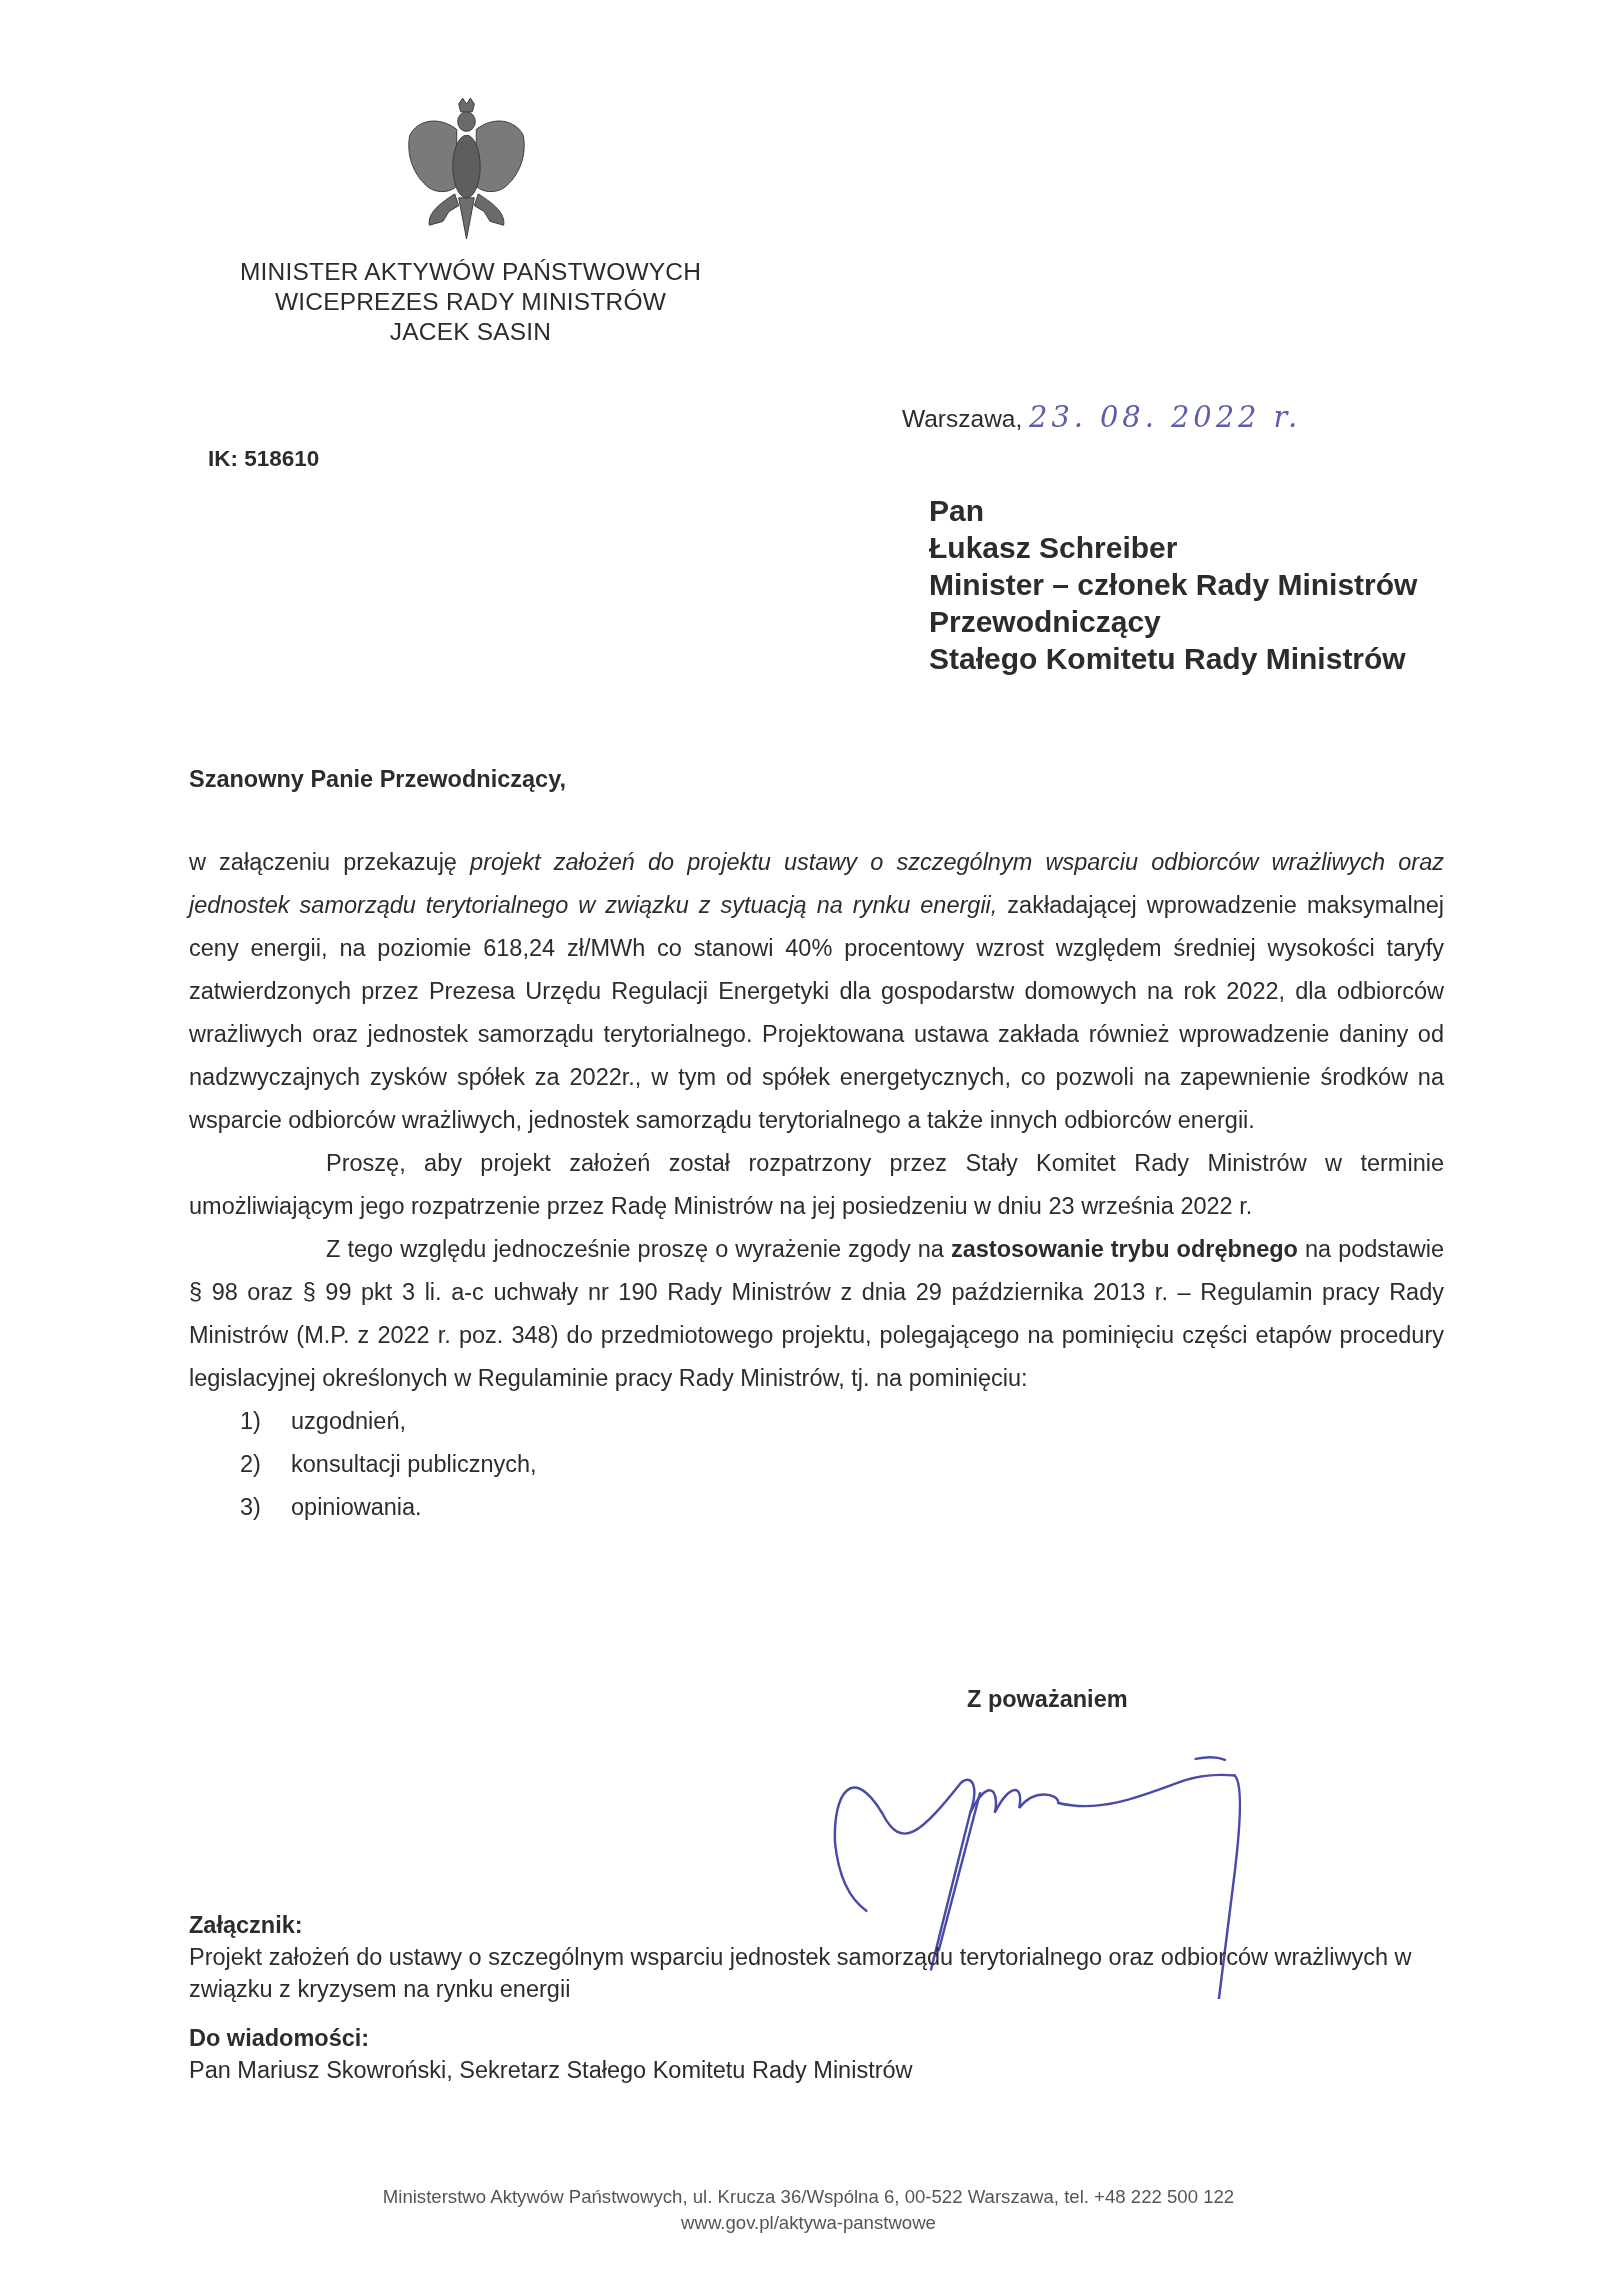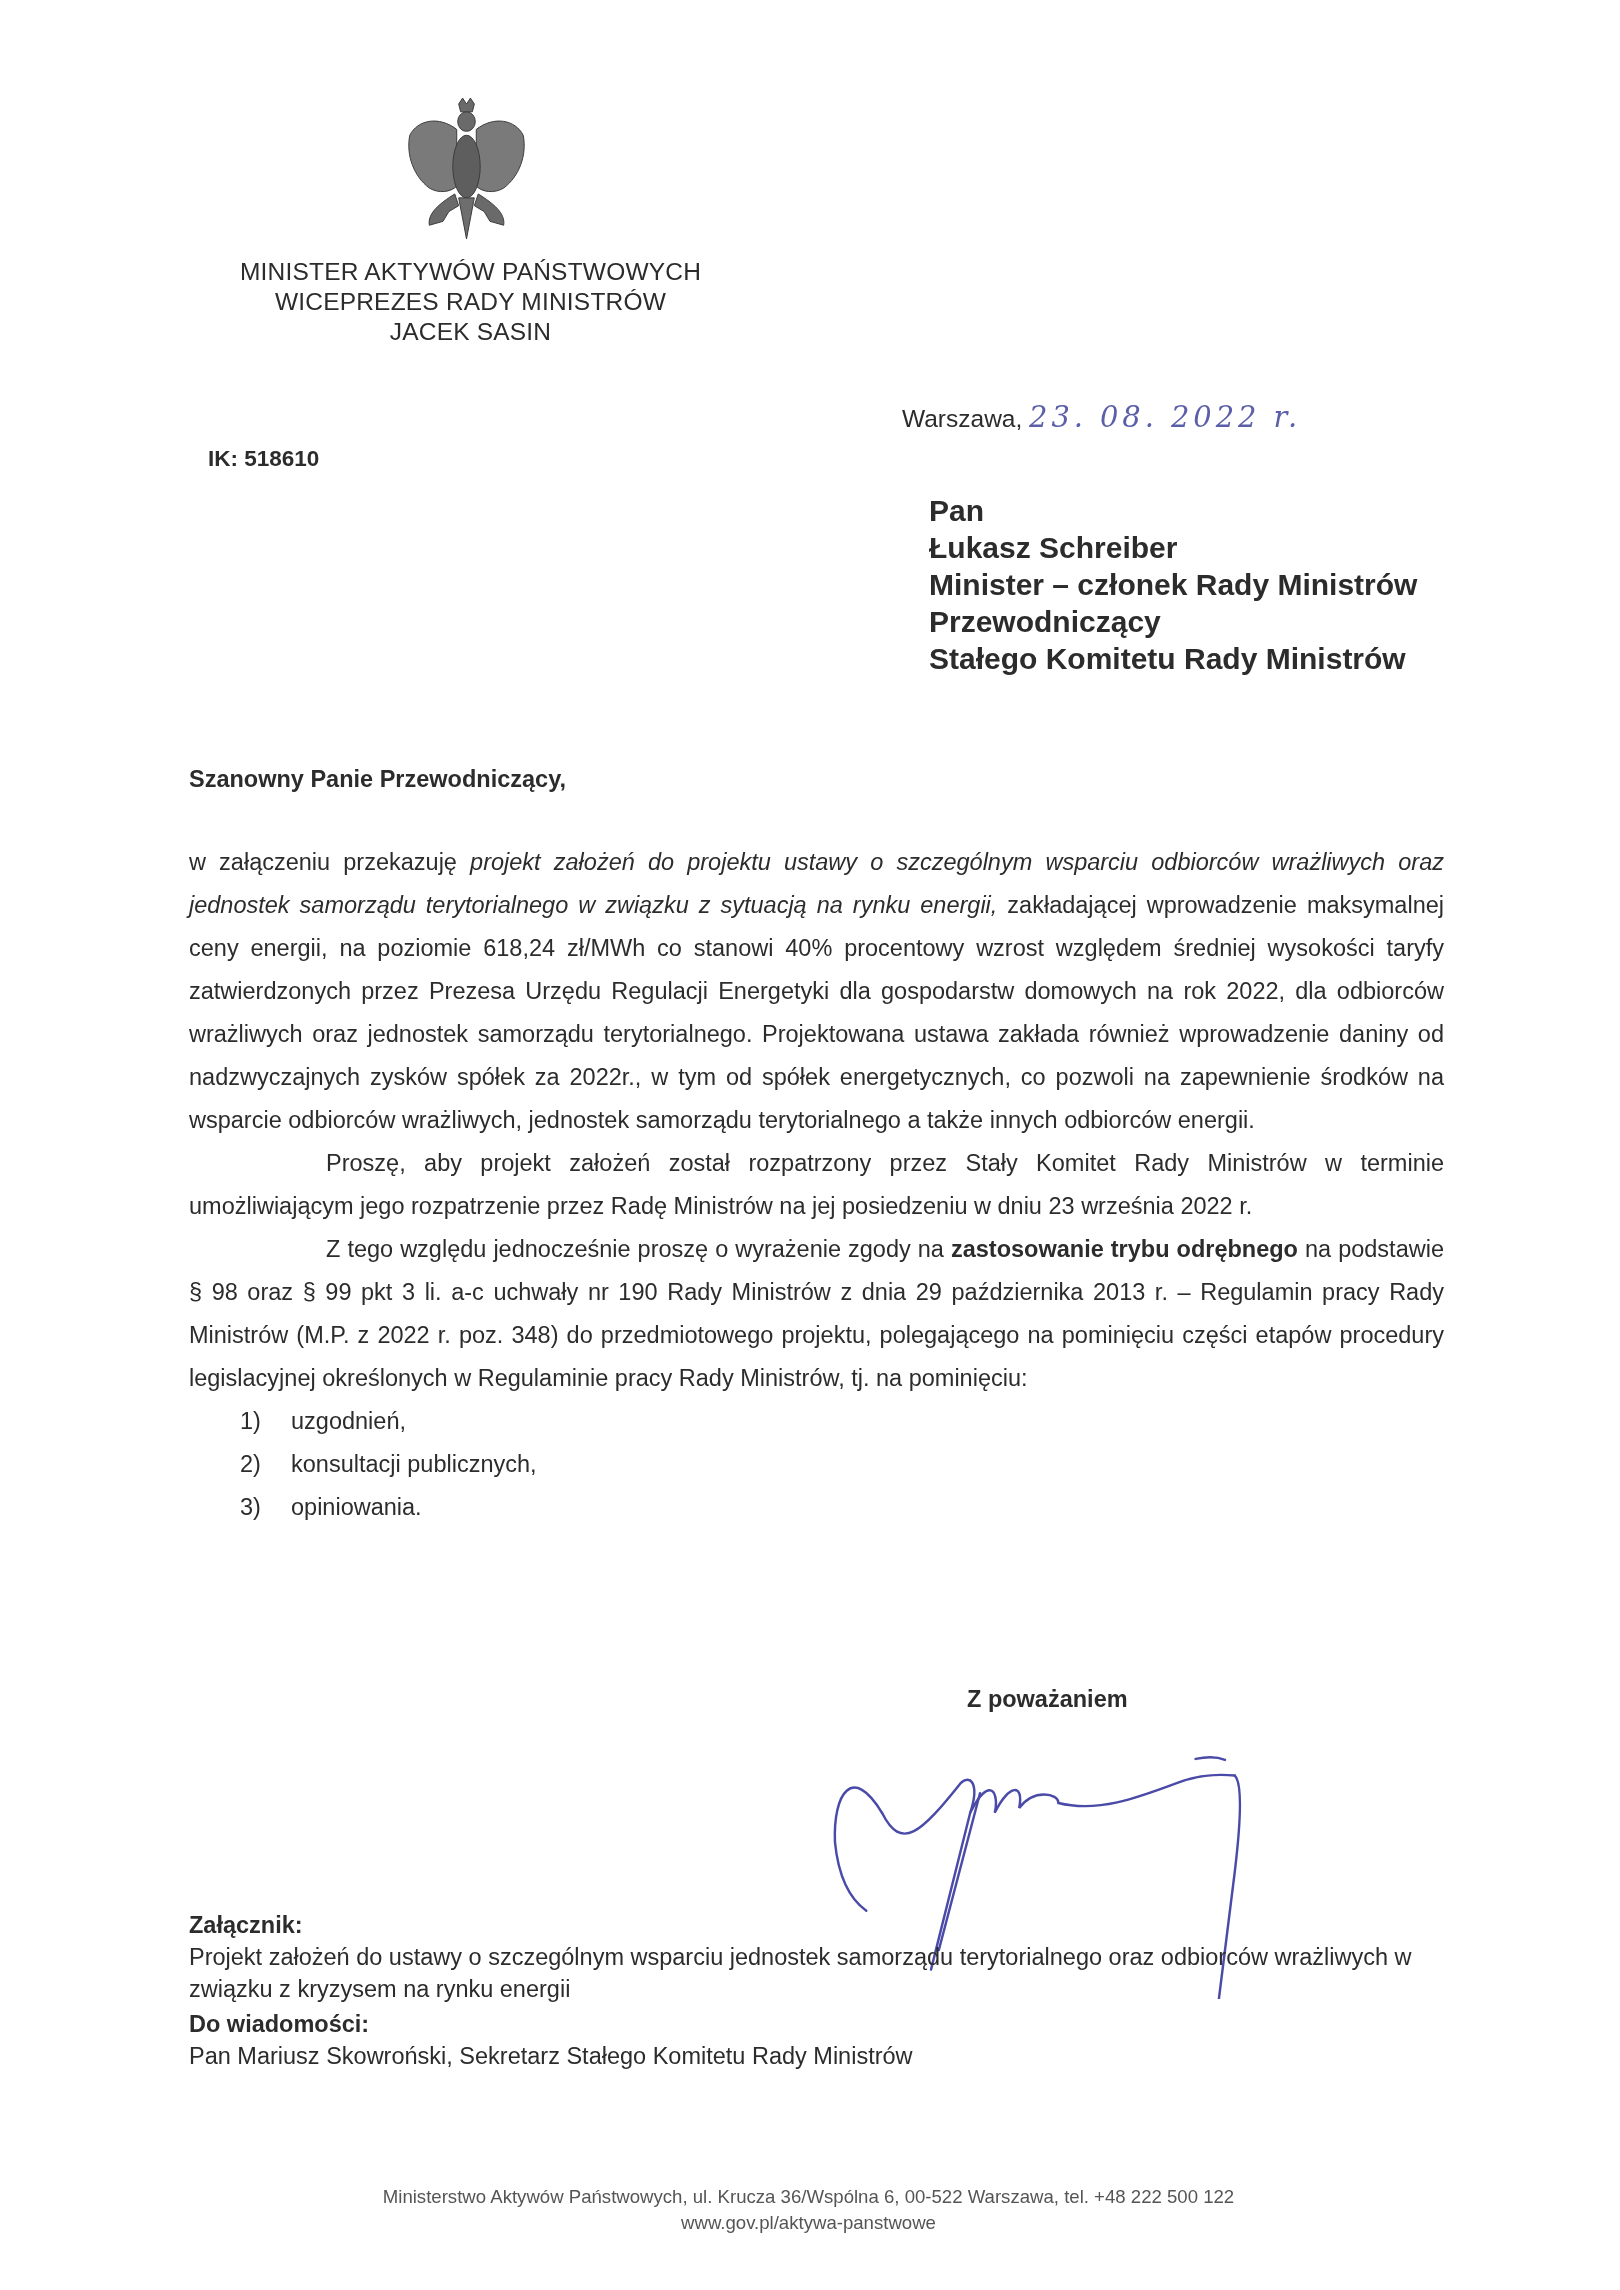--- a/index.html
+++ b/index.html
@@ -89,21 +89,21 @@
     <path d="M118 250 L160 90"></path>
     <path d="M150 110 C170 70 180 90 175 110 C190 80 205 80 200 105 C215 85 240 90 240 100 C280 110 320 95 360 80 C380 72 400 70 420 72"></path>
     <path d="M380 55 C395 52 405 54 410 56"></path>
     <path d="M420 72 C428 80 426 120 420 170 L400 330"></path>
   </svg>
 </div>
 
 <div class="abs attach">
   <div class="lbl">Załącznik:</div>
   <div style="width:1264px;">Projekt założeń do ustawy o szczególnym wsparciu jednostek samorządu terytorialnego oraz odbiorców wrażliwych w związku z kryzysem na rynku energii</div>
-  <div class="lbl" style="margin-top:3px;">Do wiadomości:</div>
+  <div class="lbl" style="margin-top:17px;">Do wiadomości:</div>
   <div>Pan Mariusz Skowroński, Sekretarz Stałego Komitetu Rady Ministrów</div>
 </div>
 
 <div class="abs footer">
   <div>Ministerstwo Aktywów Państwowych, ul. Krucza 36/Wspólna 6, 00-522 Warszawa, tel. +48 222 500 122</div>
   <div>www.gov.pl/aktywa-panstwowe</div>
 </div>
 
 
 </body></html>

